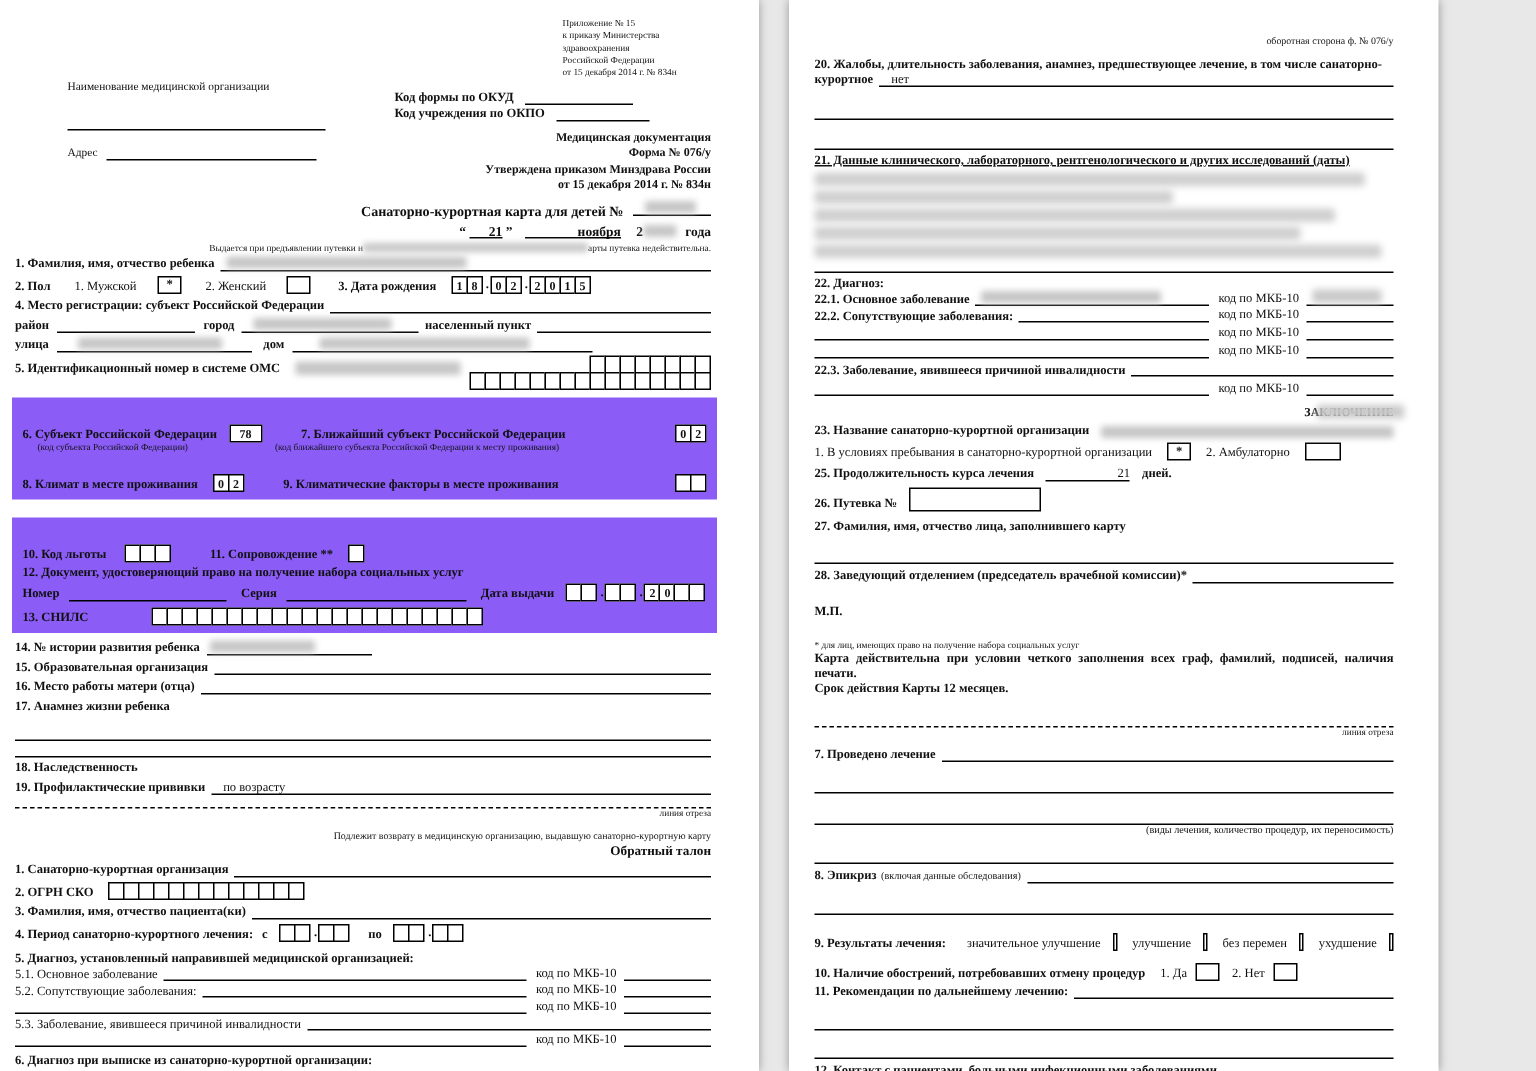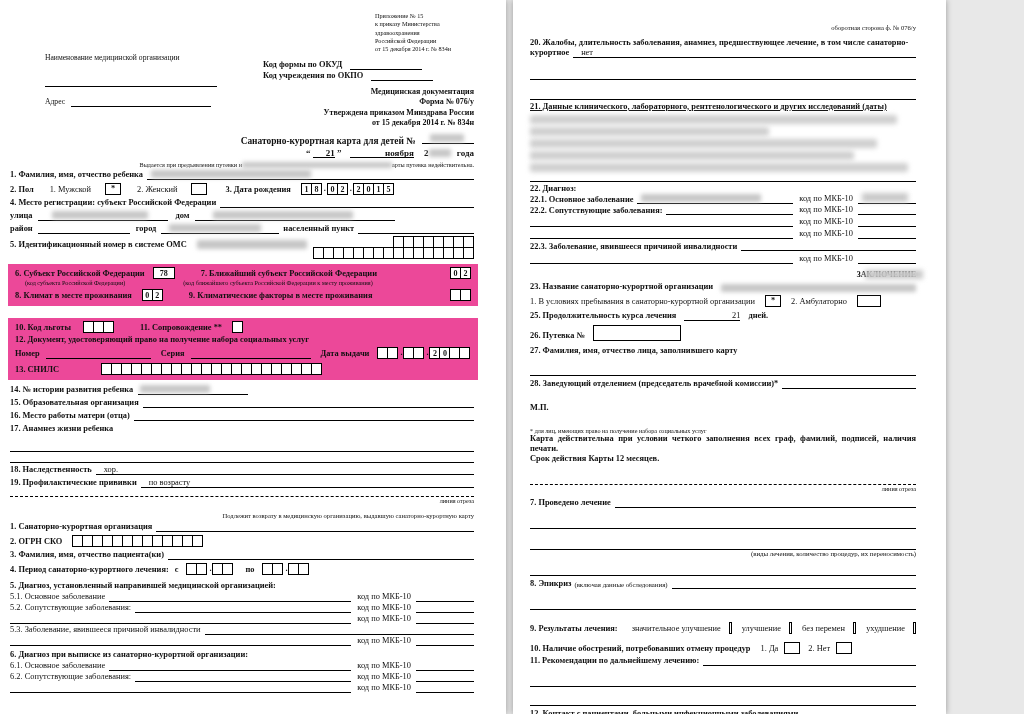--- a/index.html
+++ b/index.html
@@ -1,19 +1,19 @@
 <!DOCTYPE html>
 <html><head>
 <meta charset="utf-8">
 <style>
   html,body{margin:0;padding:0}
   body{width:1024px;height:714px;background:#e8e8e8;font-family:"Liberation Serif",serif;color:#101010;position:relative;overflow:hidden;-webkit-font-smoothing:antialiased}
   .page{position:absolute;top:0;bottom:0;background:#fff;box-shadow:0 0 6px rgba(0,0,0,.35)}
   #page1{left:0;width:506px}
-  #page2{left:513px;width:433px}
+  #page2{left:526px;width:433px}
   .inner{font-size:8.4px;line-height:1.18}
   #page1 .inner{padding:0 32px 0 10px}
   #page2 .inner{padding:0 30px 0 17px}
   .row{display:flex;align-items:flex-end;margin-top:3px}
   .b{font-weight:700}
   .nw{white-space:nowrap}
   .tiny{font-size:6.2px}
   .ctr{text-align:right}
   .just{text-align:justify}
   .fill{flex:1;border-bottom:1px solid #000;height:9px;margin-left:4px;position:relative;min-width:14px}
@@ -21,21 +21,21 @@
   .uline{display:inline-block;border-bottom:1px solid #000;height:9px;vertical-align:baseline}
   .icd{display:flex;align-items:flex-start;white-space:nowrap;margin-left:6px;font-weight:400}
   .icdline{width:58px;border-bottom:1px solid #000;height:9px;margin-left:5px;position:relative}
   .cb{display:inline-block;box-sizing:border-box;width:16px;height:12px;border:1px solid #000;text-align:center;line-height:10px;font-weight:700;vertical-align:-2px;background:#fff}
   .boxes{display:inline-flex;align-items:flex-end;vertical-align:-2px}
   .bx{box-sizing:border-box;width:11px;height:12px;border:1px solid #000;margin-left:-1px;text-align:center;line-height:11px;font-weight:700;font-size:8px;background:#fff}
   .boxes .bx:first-child{margin-left:0}
   .bxdot{width:6px;text-align:center;font-weight:700;line-height:12px}
   .bxw{width:22px}
   .blur{display:inline-block;background:#c6c6c6;filter:blur(2.2px);border-radius:1px;height:8px;vertical-align:-1px}
-  .shade{background:#ec4899;margin-top:5px;padding:3px 7px 5px 7px;margin-left:-2px;margin-right:-4px}
+  .shade{background:#8b5cf6;margin-top:5px;padding:18px 7px 5px 7px;margin-left:-2px;margin-right:-4px}
   .dash{border-top:1.2px dashed #000;height:0}
   .omsgrid{margin-left:auto;display:flex;flex-direction:column;align-items:flex-end}
   .bar{background:#cfcfcf;filter:blur(2.5px);border-radius:2px;height:9px;margin-top:3px}
   .rel{position:relative}
   .overblur{position:absolute;background:#c9c9c9;filter:blur(2.5px);height:9px}
 </style>
 </head>
 <body>
 
 <div class="page" id="page1">
@@ -116,39 +116,39 @@
           <span class="bx">1</span>
           <span class="bx">5</span>
         </span>
   </div>
 
   <div class="row">
     <span class="b nw">4. Место регистрации: субъект Российской Федерации</span>
     <span class="fill"></span>
   </div>
   <div class="row">
-    <span class="b nw">улица</span>
-    <span class="uline rel" style="width:130px;margin-left:5px">
-          <span class="blur" style="width:96px;position:absolute;left:14px;bottom:1px"></span>
-        </span>
-    <span class="b nw" style="margin-left:8px">дом</span>
-    <span class="uline rel" style="width:200px;margin-left:5px">
-          <span class="blur" style="width:140px;position:absolute;left:18px;bottom:1px"></span>
-        </span>
-  </div>
-  <div class="row">
     <span class="b nw">район</span>
     <span class="uline" style="width:92px;margin-left:5px"></span>
     <span class="b nw" style="margin-left:6px">город</span>
     <span class="uline rel" style="width:118px;margin-left:5px">
           <span class="blur" style="width:92px;position:absolute;left:8px;bottom:1px"></span>
         </span>
     <span class="b nw" style="margin-left:4px">населенный пункт</span>
     <span class="fill"></span>
   </div>
+  <div class="row">
+    <span class="b nw">улица</span>
+    <span class="uline rel" style="width:130px;margin-left:5px">
+          <span class="blur" style="width:96px;position:absolute;left:14px;bottom:1px"></span>
+        </span>
+    <span class="b nw" style="margin-left:8px">дом</span>
+    <span class="uline rel" style="width:200px;margin-left:5px">
+          <span class="blur" style="width:140px;position:absolute;left:18px;bottom:1px"></span>
+        </span>
+  </div>
 
   <div class="row" style="margin-top:2px;align-items:flex-start">
     <span class="b nw" style="padding-top:4px">5. Идентификационный номер в системе ОМС</span>
     <span class="blur" style="width:110px;height:9px;margin-left:10px;margin-top:4px"></span>
     <span class="omsgrid">
       <span class="boxes">
             <span class="bx"></span>
             <span class="bx"></span>
             <span class="bx"></span>
             <span class="bx"></span>
@@ -187,21 +187,21 @@
       <span class="b nw" style="margin-left:26px">7. Ближайший субъект Российской Федерации</span>
       <span class="boxes" style="margin-left:auto">
             <span class="bx">0</span>
             <span class="bx">2</span>
           </span>
     </div>
     <div class="row tiny" style="margin-top:0">
       <span style="margin-left:10px">(код субъекта Российской Федерации)</span>
       <span style="margin-left:58px">(код ближайшего субъекта Российской Федерации к месту проживания)</span>
     </div>
-    <div class="row" style="margin-top:3px">
+    <div class="row" style="margin-top:14px">
       <span class="b nw">8. Климат в месте проживания</span>
       <span class="boxes" style="margin-left:10px">
             <span class="bx">0</span>
             <span class="bx">2</span>
           </span>
       <span class="b nw" style="margin-left:26px">9. Климатические факторы в месте проживания</span>
       <span class="boxes" style="margin-left:auto">
             <span class="bx"></span>
             <span class="bx"></span>
           </span>
@@ -290,35 +290,33 @@
     <span class="b nw">17. Анамнез жизни ребенка</span>
   </div>
   <div class="row" style="margin-top:8px">
         <span class="fill" style="margin-left:0"></span>
       </div>
   <div class="row" style="margin-top:1px">
         <span class="fill" style="margin-left:0"></span>
       </div>
   <div class="row" style="margin-top:2px">
     <span class="b nw">18. Наследственность</span>
-    <span class="fill">
-          <span class="fv">хор.</span>
-        </span>
   </div>
   <div class="row">
     <span class="b nw">19. Профилактические прививки</span>
     <span class="fill">
           <span class="fv">по возрасту</span>
         </span>
   </div>
 
   <div class="dash" style="margin-top:8px"></div>
   <div class="ctr tiny">линия отреза</div>
 
   <div class="ctr tiny" style="margin-top:8px;font-size:6.6px">Подлежит возврату в медицинскую организацию, выдавшую санаторно-курортную карту</div>
+  <div class="ctr b" style="font-size:8.8px">Обратный талон</div>
 
   <div class="row" style="margin-top:2px">
     <span class="b nw">1. Санаторно-курортная организация</span>
     <span class="fill"></span>
   </div>
   <div class="row">
     <span class="b nw">2. ОГРН СКО</span>
     <span class="boxes" style="margin-left:10px">
           <span class="bx"></span>
           <span class="bx"></span>

